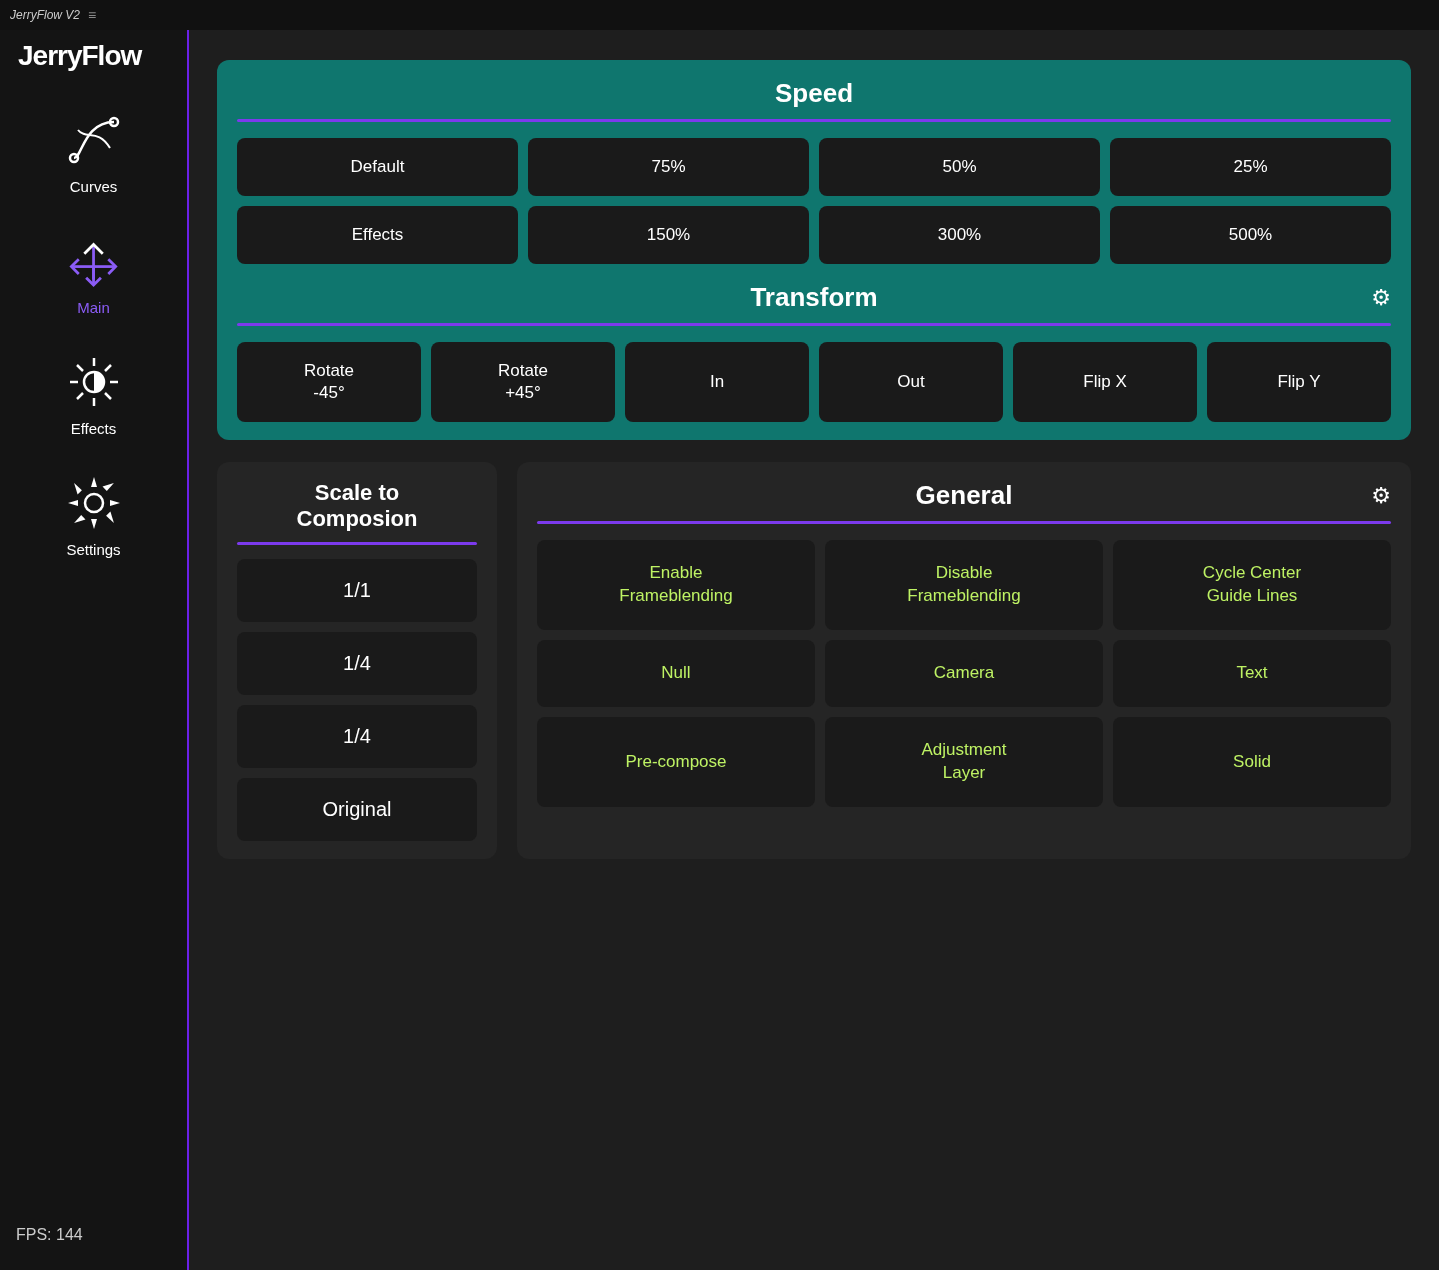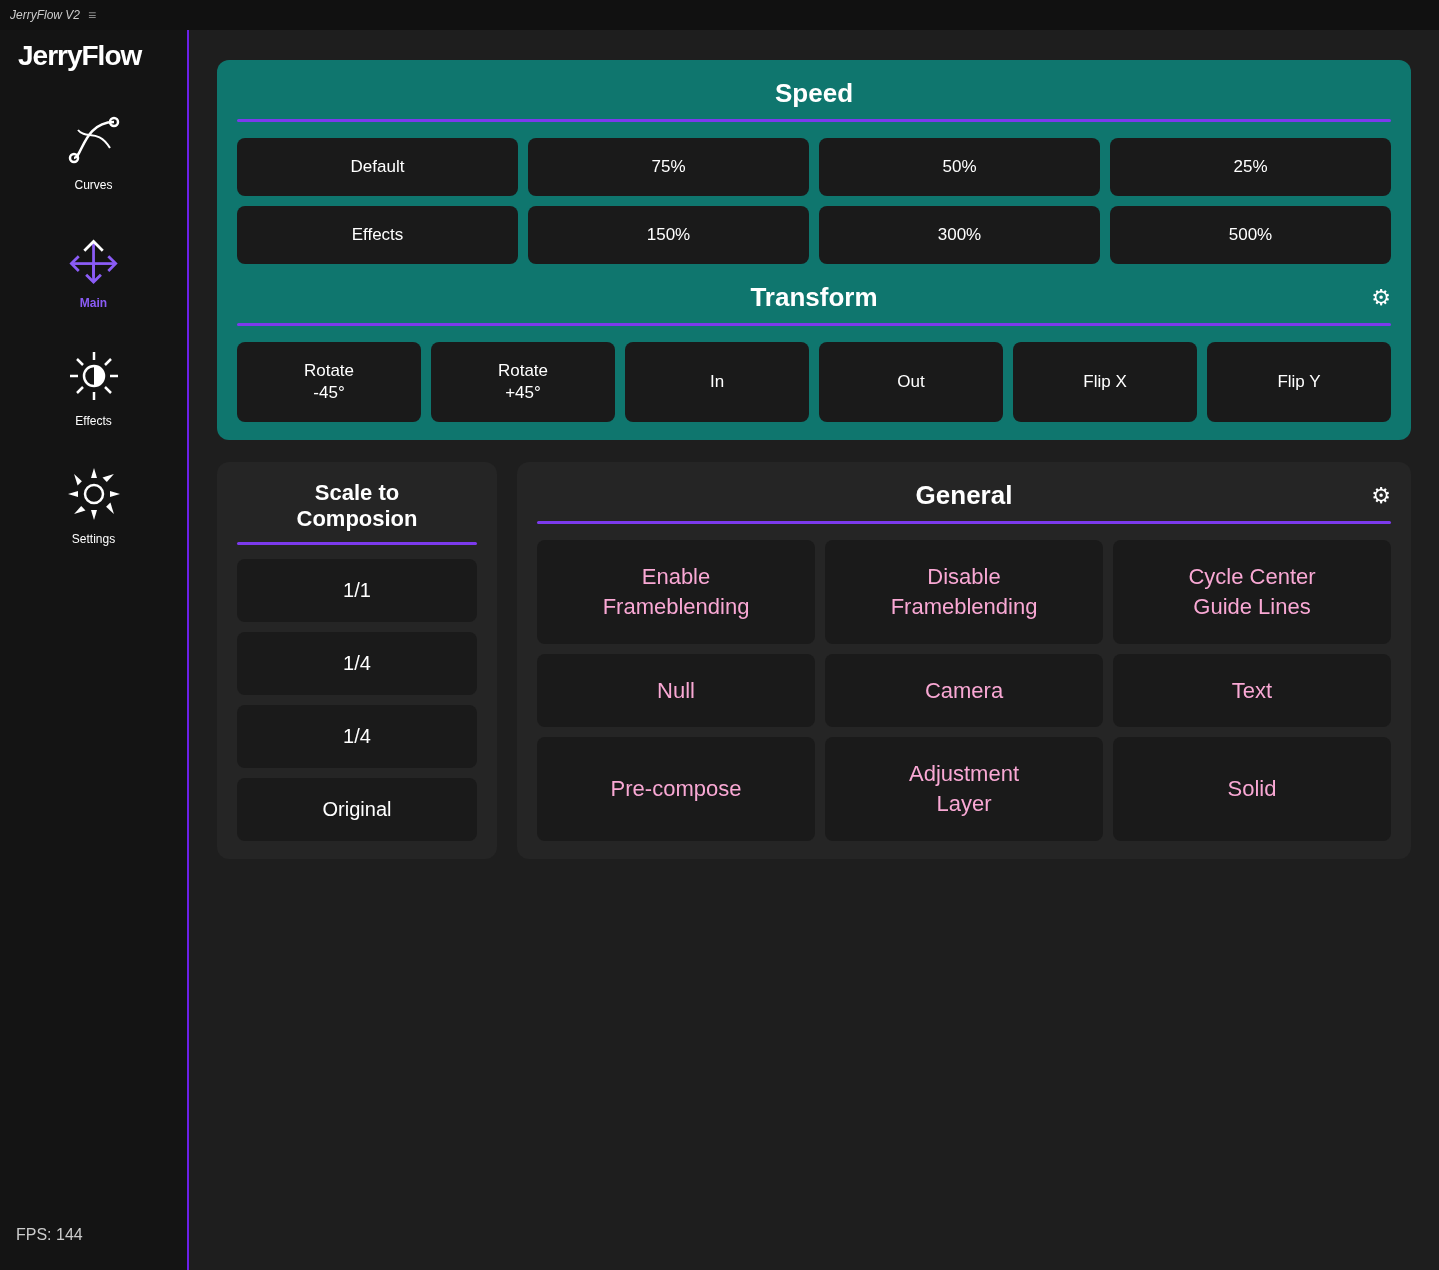--- a/index.html
+++ b/index.html
@@ -62,29 +62,28 @@
       display: flex;
       flex-direction: column;
       align-items: center;
       width: 100%;
       padding: 18px 0;
       cursor: pointer;
       gap: 8px;
     }
     .sidebar-item.active .sidebar-label {
       color: #8b5cf6;
-      font-weight: bold;
     }
     .sidebar-item.active .sidebar-icon svg path,
     .sidebar-item.active .sidebar-icon svg line,
     .sidebar-item.active .sidebar-icon svg circle {
       stroke: #8b5cf6;
     }
     .sidebar-label {
-      font-size: 12px;
+      font-size: 15px;
       color: #ffffff;
       font-weight: 500;
     }
     .sidebar-icon {
       width: 60px;
       height: 60px;
       display: flex;
       align-items: center;
       justify-content: center;
     }
@@ -212,22 +211,22 @@
     }
     .general-btn-grid {
       display: grid;
       grid-template-columns: repeat(3, 1fr);
       gap: 10px;
     }
     .general-btn {
       background: #1a1a1a;
       border: none;
       border-radius: 8px;
-      color: #f9a8d4;
-      font-size: 22px;
+      color: #bef264;
+      font-size: 17px;
       font-weight: 500;
       padding: 22px 10px;
       cursor: pointer;
       text-align: center;
       line-height: 1.35;
     }
   </style>
 </head>
 <body>
 

